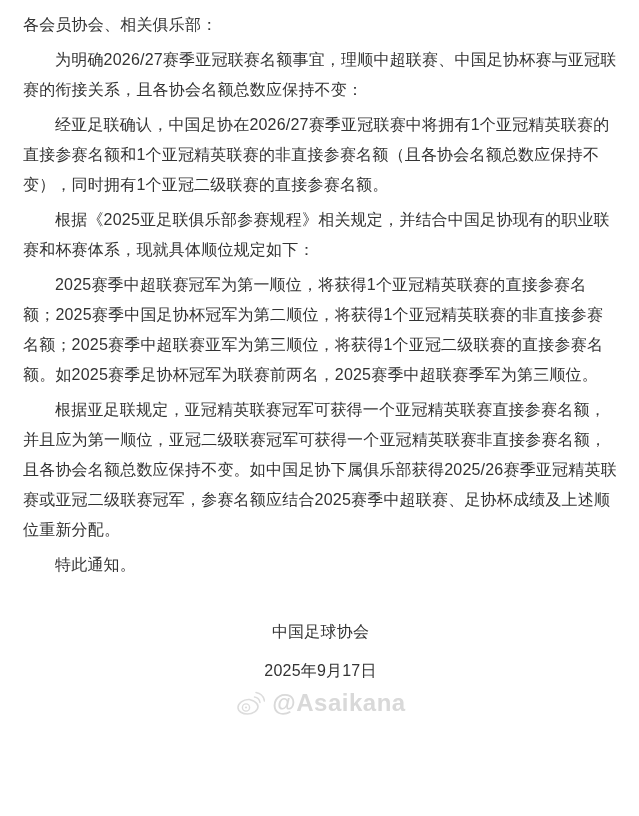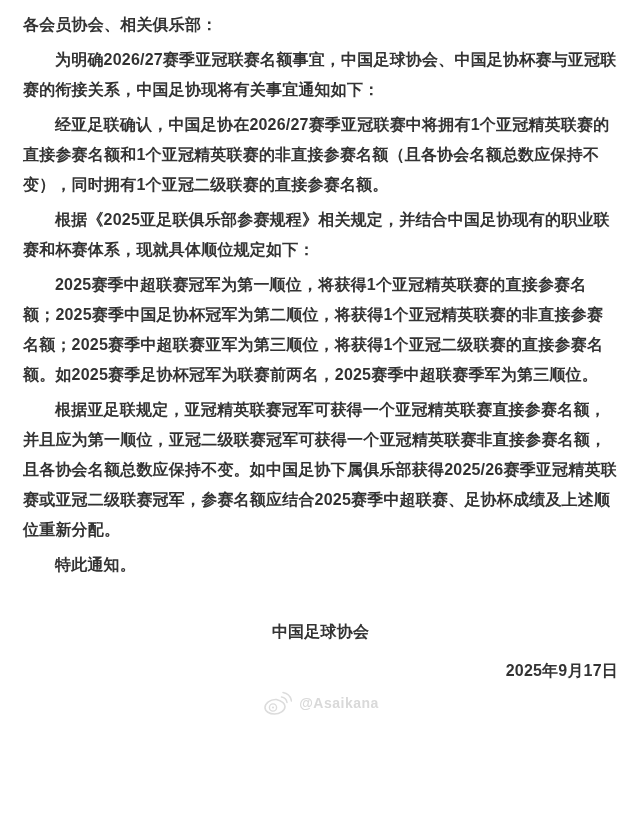--- a/index.html
+++ b/index.html
@@ -18,61 +18,60 @@
     box-sizing: border-box;
     width: 639px;
     height: 816px;
     padding: 10px 21px 0 23px;
     font-size: 16px;
     line-height: 30px;
     letter-spacing: 0.2px;
   }
   .doc p {
     margin: 0 0 5px 0;
-    font-weight: bold;
   }
   .salutation {
     text-indent: 0;
   }
   .para {
     text-indent: 2em;
   }
   .signature {
     text-align: center;
     margin-top: 37px !important;
     margin-bottom: 0 !important;
   }
   .date {
-    text-align: right;
+    text-align: center;
     margin-top: 9px !important;
     margin-bottom: 0 !important;
   }
   .watermark {
     margin-top: 4px;
     display: flex;
     justify-content: center;
     align-items: center;
     gap: 7px;
     color: #d9d9d9;
-    font-size: 14px;
+    font-size: 24px;
     font-weight: bold;
     line-height: 24px;
     letter-spacing: 0.5px;
     user-select: none;
   }
   .watermark svg {
     display: block;
   }
 </style>
 </head>
 <body>
 
 <div class="doc">
   <p class="salutation">各会员协会、相关俱乐部：</p>
-  <p class="para">为明确2026/27赛季亚冠联赛名额事宜，中国足球协会、中国足协杯赛与亚冠联赛的衔接关系，中国足协现将有关事宜通知如下：</p>
+  <p class="para">为明确2026/27赛季亚冠联赛名额事宜，理顺中超联赛、中国足协杯赛与亚冠联赛的衔接关系，且各协会名额总数应保持不变：</p>
   <p class="para">经亚足联确认，中国足协在2026/27赛季亚冠联赛中将拥有1个亚冠精英联赛的直接参赛名额和1个亚冠精英联赛的非直接参赛名额（且各协会名额总数应保持不变），同时拥有1个亚冠二级联赛的直接参赛名额。</p>
   <p class="para">根据《2025亚足联俱乐部参赛规程》相关规定，并结合中国足协现有的职业联赛和杯赛体系，现就具体顺位规定如下：</p>
   <p class="para">2025赛季中超联赛冠军为第一顺位，将获得1个亚冠精英联赛的直接参赛名额；2025赛季中国足协杯冠军为第二顺位，将获得1个亚冠精英联赛的非直接参赛名额；2025赛季中超联赛亚军为第三顺位，将获得1个亚冠二级联赛的直接参赛名额。如2025赛季足协杯冠军为联赛前两名，2025赛季中超联赛季军为第三顺位。</p>
   <p class="para">根据亚足联规定，亚冠精英联赛冠军可获得一个亚冠精英联赛直接参赛名额，并且应为第一顺位，亚冠二级联赛冠军可获得一个亚冠精英联赛非直接参赛名额，且各协会名额总数应保持不变。如中国足协下属俱乐部获得2025/26赛季亚冠精英联赛或亚冠二级联赛冠军，参赛名额应结合2025赛季中超联赛、足协杯成绩及上述顺位重新分配。</p>
   <p class="para">特此通知。</p>
   <p class="signature">中国足球协会</p>
   <p class="date">2025年9月17日</p>
 
   <div class="watermark">
     <span>

